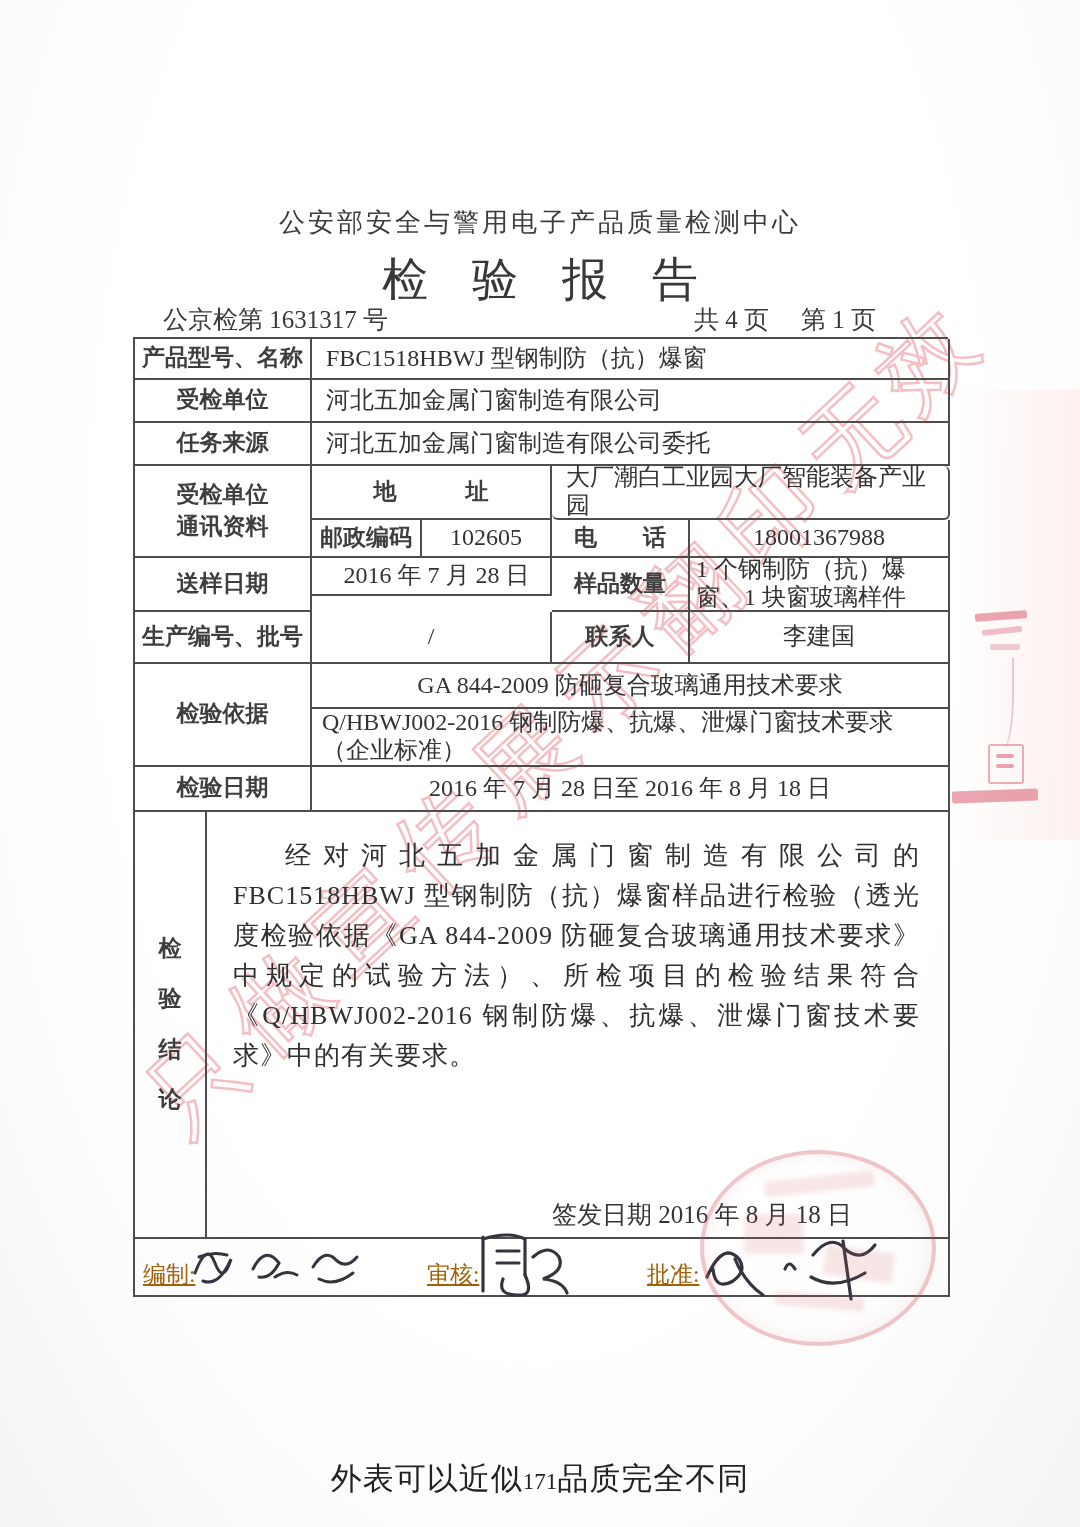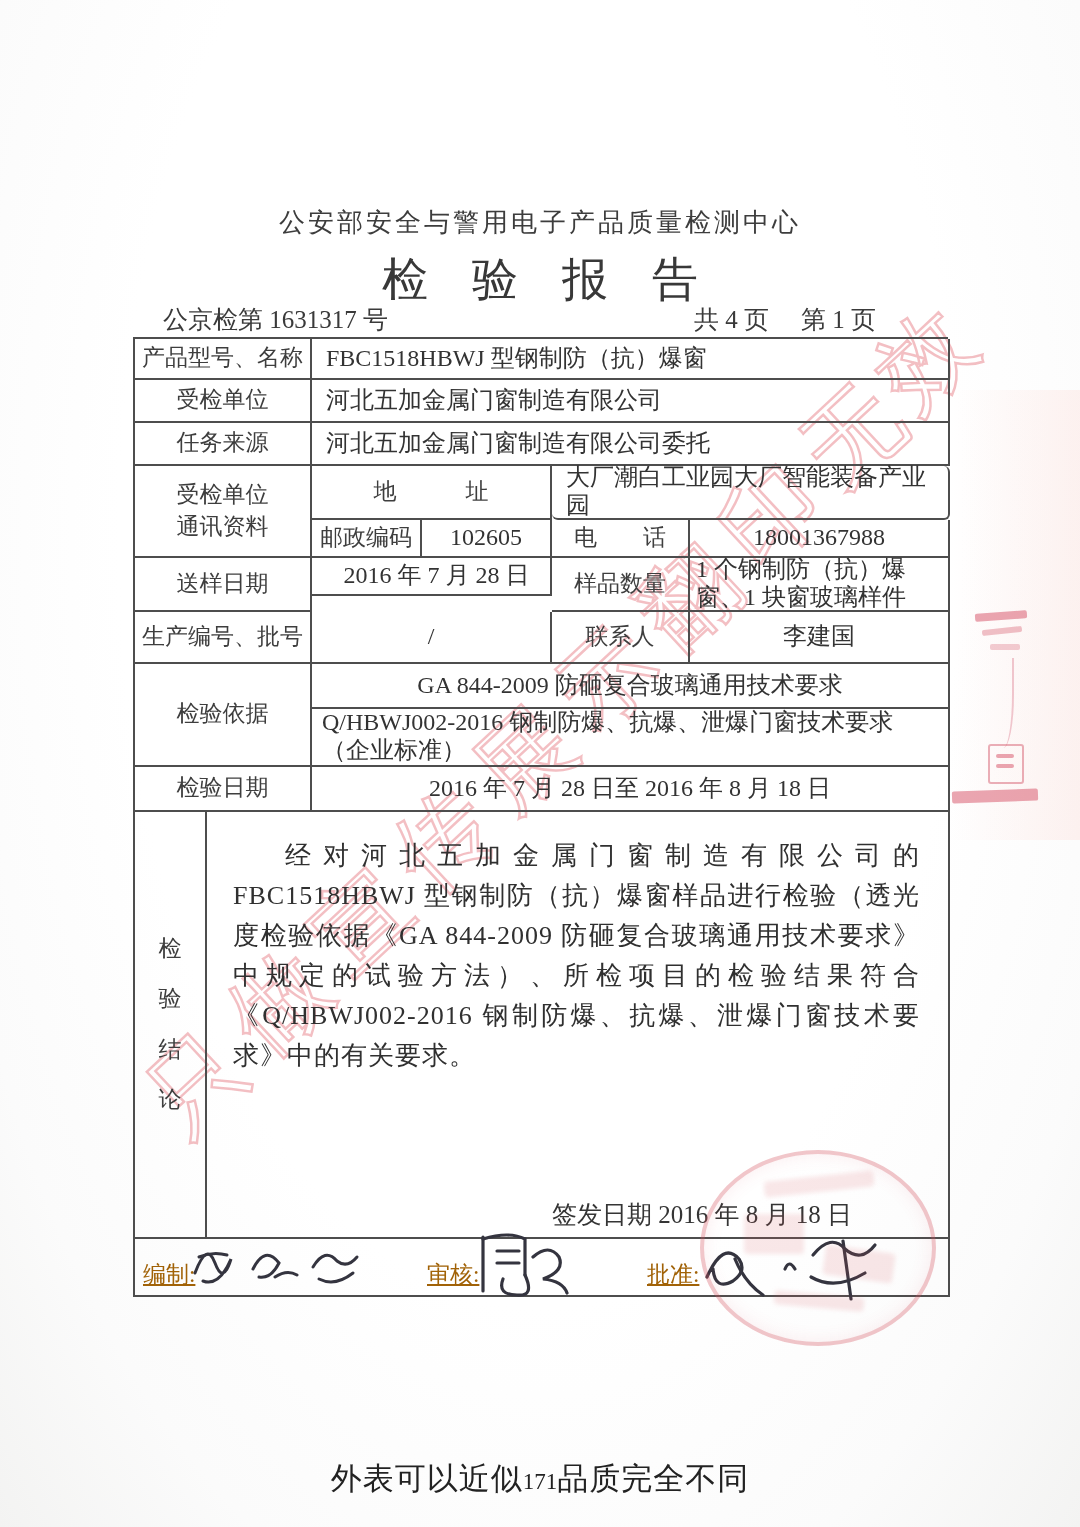--- a/index.html
+++ b/index.html
@@ -17,21 +17,21 @@
     font-size:46px;letter-spacing:44px;padding-left:44px;box-sizing:border-box;color:#383838;}
   .meta-line{position:absolute;left:133px;top:303px;width:815px;height:30px;font-size:25px;color:#3a3a3a;}
   .meta-no{position:absolute;left:30px;top:0;}
   .meta-pages{position:absolute;right:72px;top:0;display:flex;gap:32px;}
   
   .tbl{position:absolute;left:133px;top:337px;width:815px;height:960px;
     border-top:2px solid #4d4d4d;border-left:2px solid #4d4d4d;box-sizing:border-box;}
   .cell{position:absolute;border-right:2px solid #4d4d4d;border-bottom:2px solid #4d4d4d;
     box-sizing:border-box;display:flex;align-items:center;justify-content:center;
     font-size:24px;color:#333;line-height:1.15;}
-  .cell.lbl{font-size:23px;color:#3e3e3e;}
+  .cell.lbl{font-size:23px;color:#3e3e3e;font-weight:bold;}
   .cell.left{justify-content:flex-start;padding-left:14px;}
   .cell.col{flex-direction:column;}
   .wrapcell{display:block;padding:3px 6px;text-align:left;}
   .centerwrap{display:block;text-align:left;padding:4px 10px;}
   
   .concl-label{flex-direction:column;gap:24px;font-size:24px;}
   .concl-content{position:absolute;box-sizing:border-box;border-right:2px solid #4d4d4d;
     border-bottom:2px solid #4d4d4d;}
   .concl-para{margin:24px 28px 0 26px;font-size:26px;line-height:40px;letter-spacing:1px;
     text-indent:2em;text-align:justify;color:#303030;}

